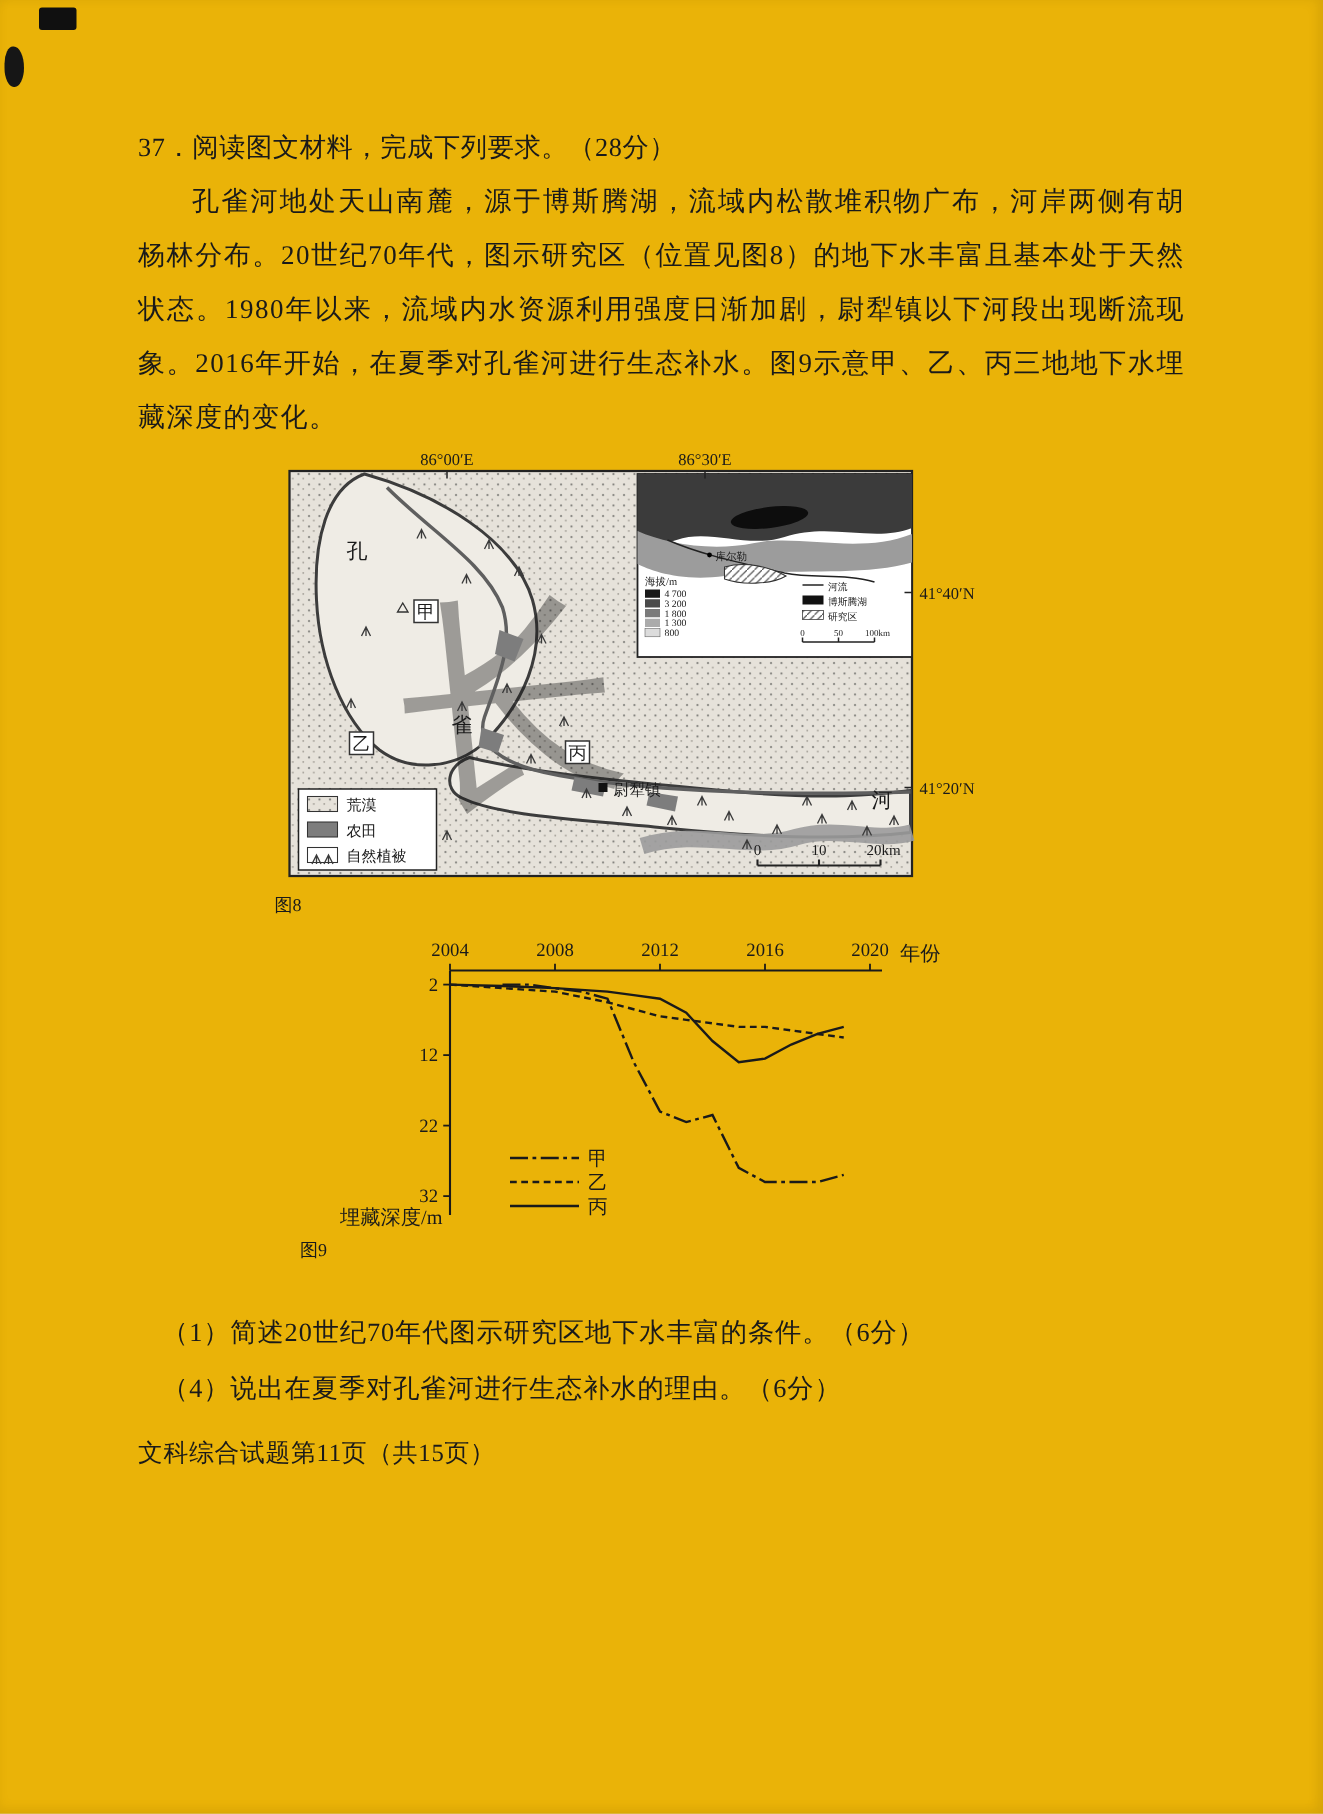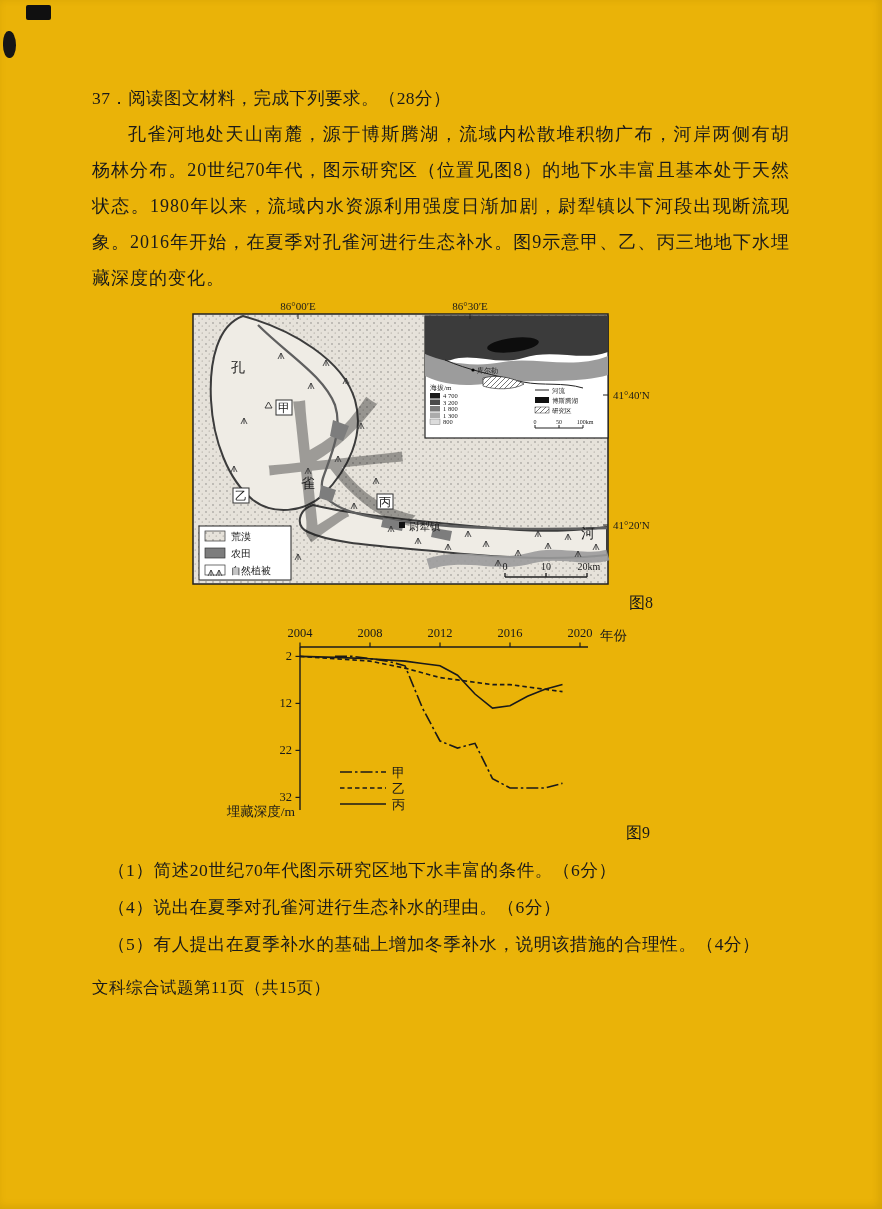--- a/index.html
+++ b/index.html
@@ -14,25 +14,25 @@
   }
   .artifact1{position:absolute;left:26px;top:5px;width:25px;height:15px;background:#101010;border-radius:2px;}
   .artifact2{position:absolute;left:3px;top:31px;width:13px;height:27px;background:#161616;border-radius:45% 55% 50% 50%;}
   .content{padding:84px 92px 0 92px;}
   .intro{font-size:17.5px;line-height:28px;letter-spacing:.4px;}
   .para{
     font-size:18px;line-height:36px;text-align:justify;
     text-indent:2em;margin-top:4px;letter-spacing:1px;
   }
   .map-wrap{width:470px;margin:4px 0 0 91px;}
-  .fig-caption{text-align:right;font-size:16px;line-height:22px;}
+  .fig-caption{text-align:left;font-size:12px;line-height:22px;}
   .chart-wrap{width:450px;margin:8px 0 0 108px;}
   svg{display:block;font-family:inherit;}
   svg text{fill:#1a1a1a;}
-  .questions{margin:8px 0 0 16px;}
+  .questions{margin:26px 0 0 16px;}
   .q-item{
     font-size:17.5px;line-height:37px;letter-spacing:.6px;
     padding-left:2.45em;text-indent:-2.45em;text-align:justify;
   }
   .footer{margin-top:14px;text-align:left;font-size:16.5px;line-height:22px;letter-spacing:.5px;}
 </style>
 </head>
 <body>
 
 <div class="page">
@@ -247,18 +247,17 @@
           </g>
         <text x="400" y="18" font-size="13.5">年份</text>
         <text x="95" y="194" font-size="13.5" text-anchor="end">埋藏深度/m</text>
       </svg>
       <div class="fig-caption">图9</div>
     </div>
 
     <div class="questions">
       <div class="q-item">（1）简述20世纪70年代图示研究区地下水丰富的条件。（6分）</div>
       <div class="q-item">（4）说出在夏季对孔雀河进行生态补水的理由。（6分）</div>
-      <div class="q-item">（5）有人提出在夏季补水的基础上增加冬季补水，说明该措施的合理性。（4分）</div>
     </div>
 
     <div class="footer">文科综合试题第11页（共15页）</div>
   </div>
 </div>
 
 </body></html>

